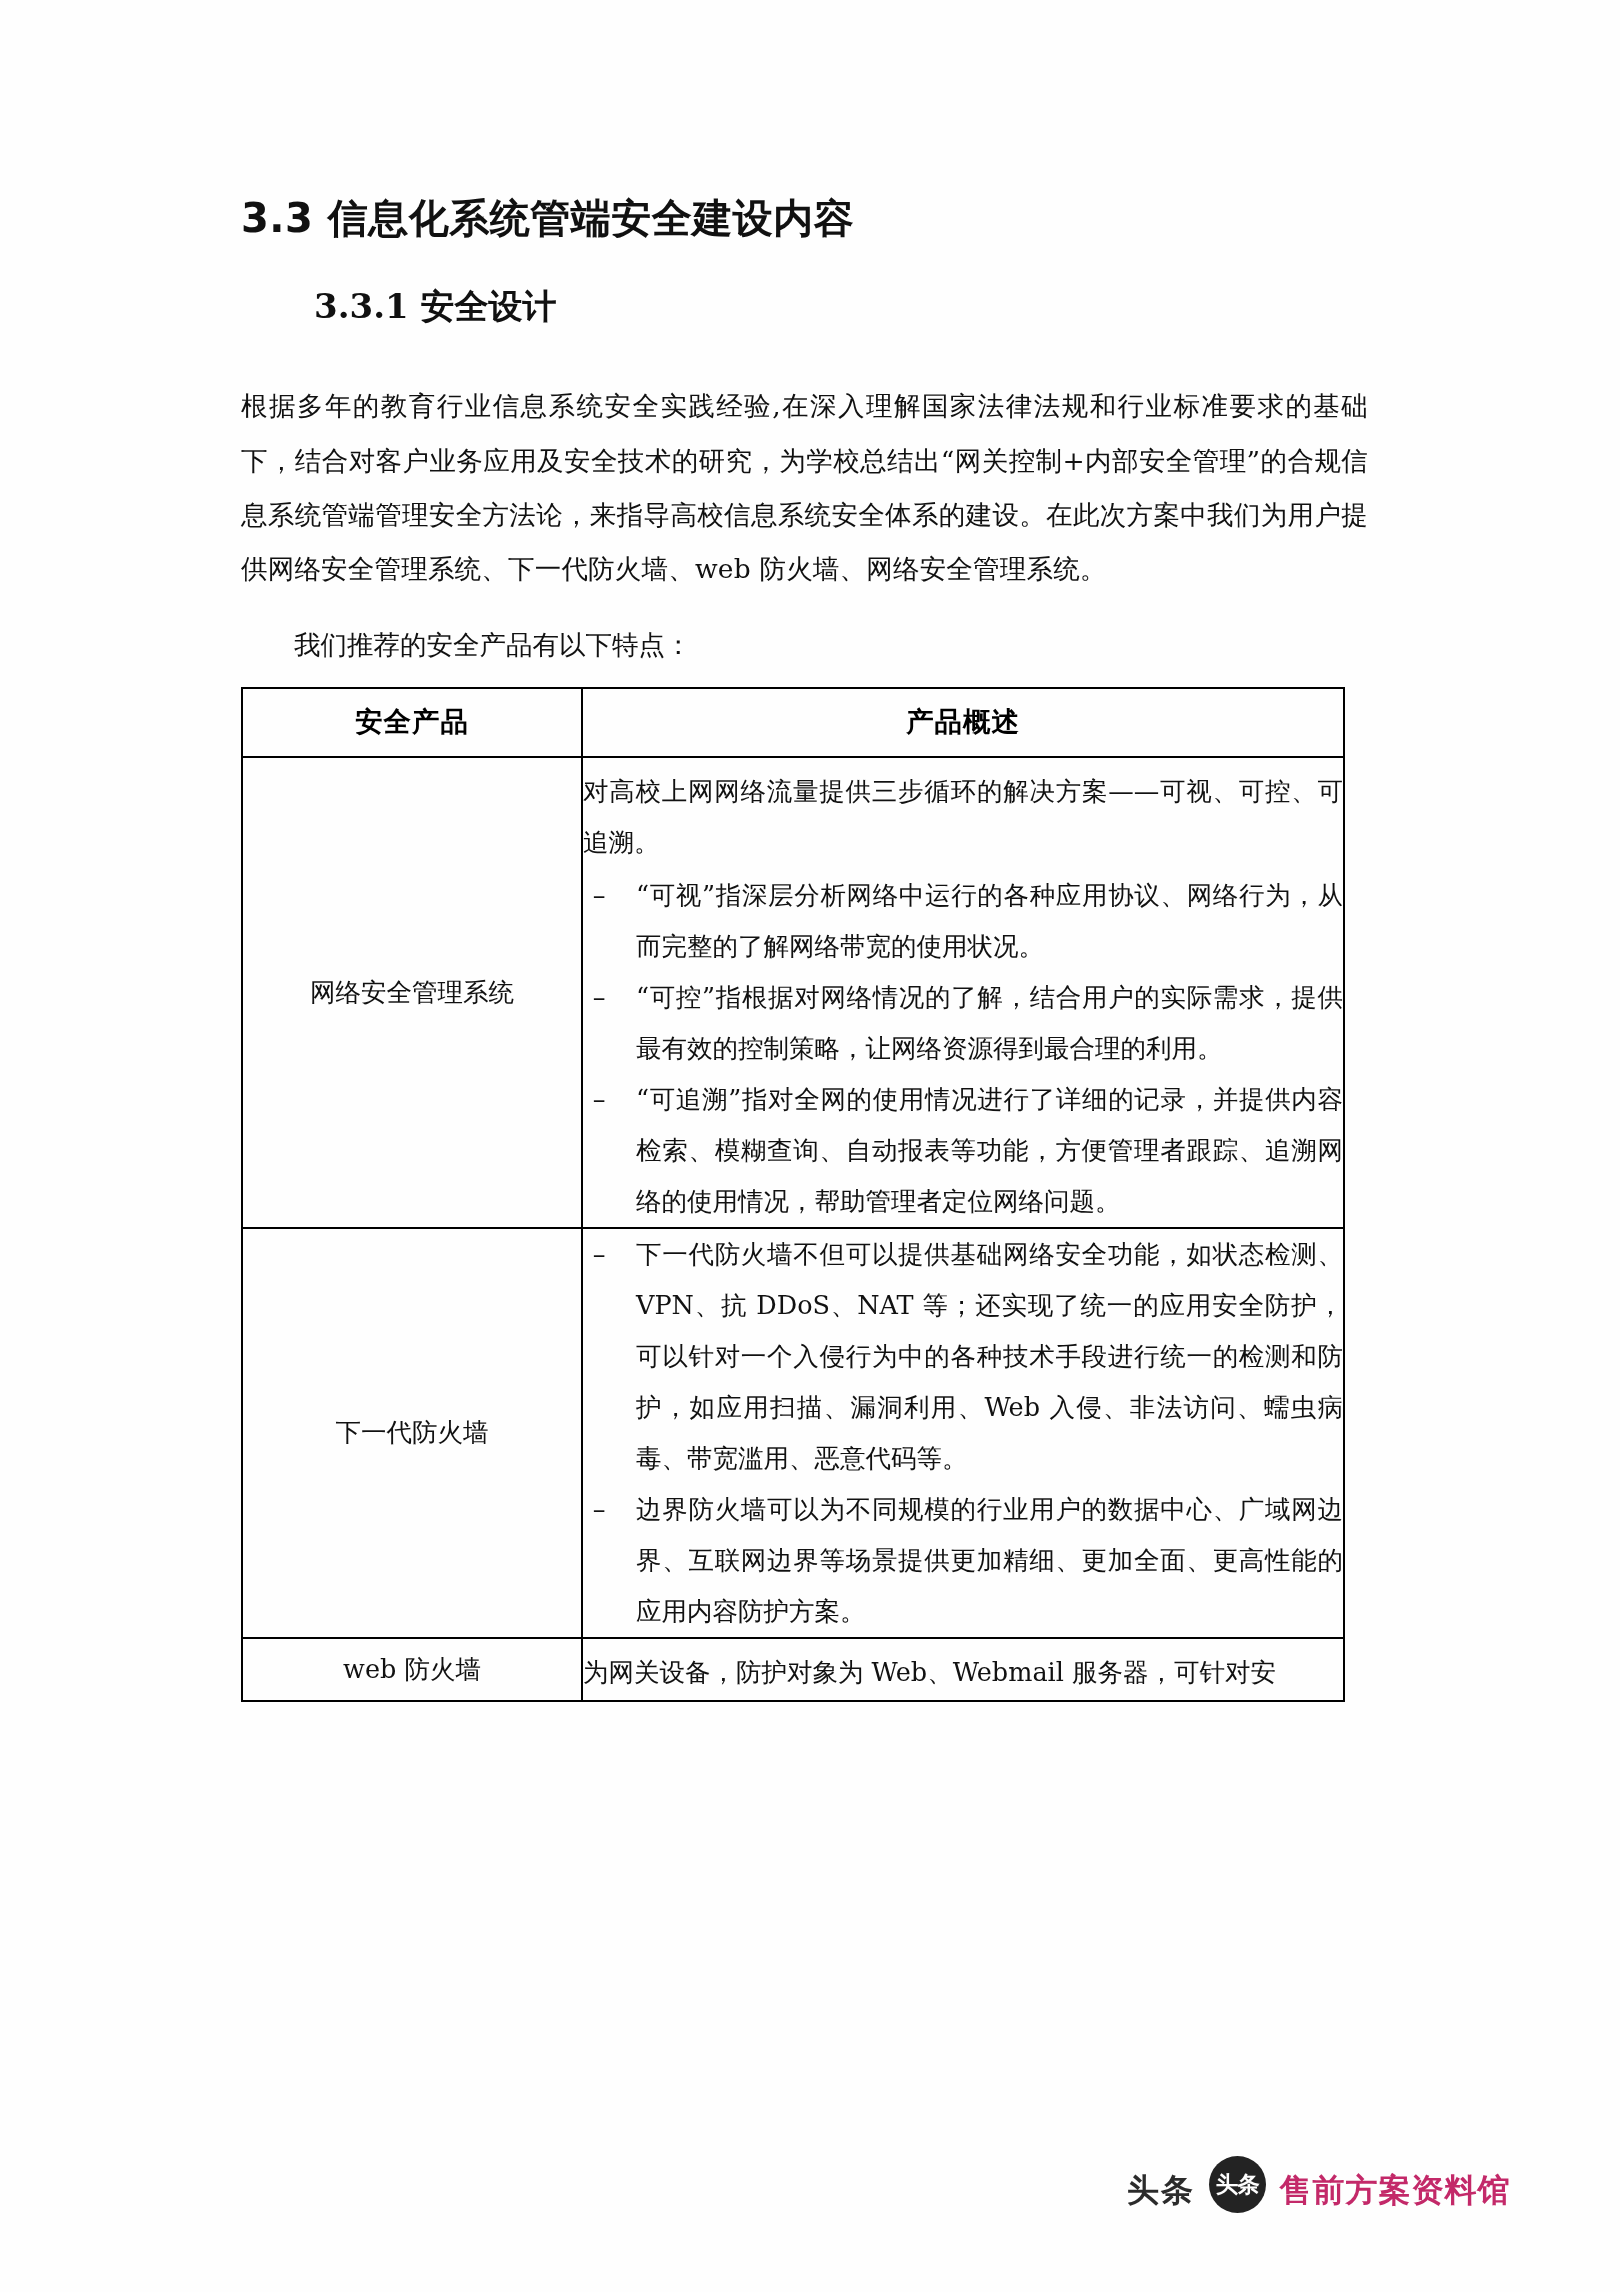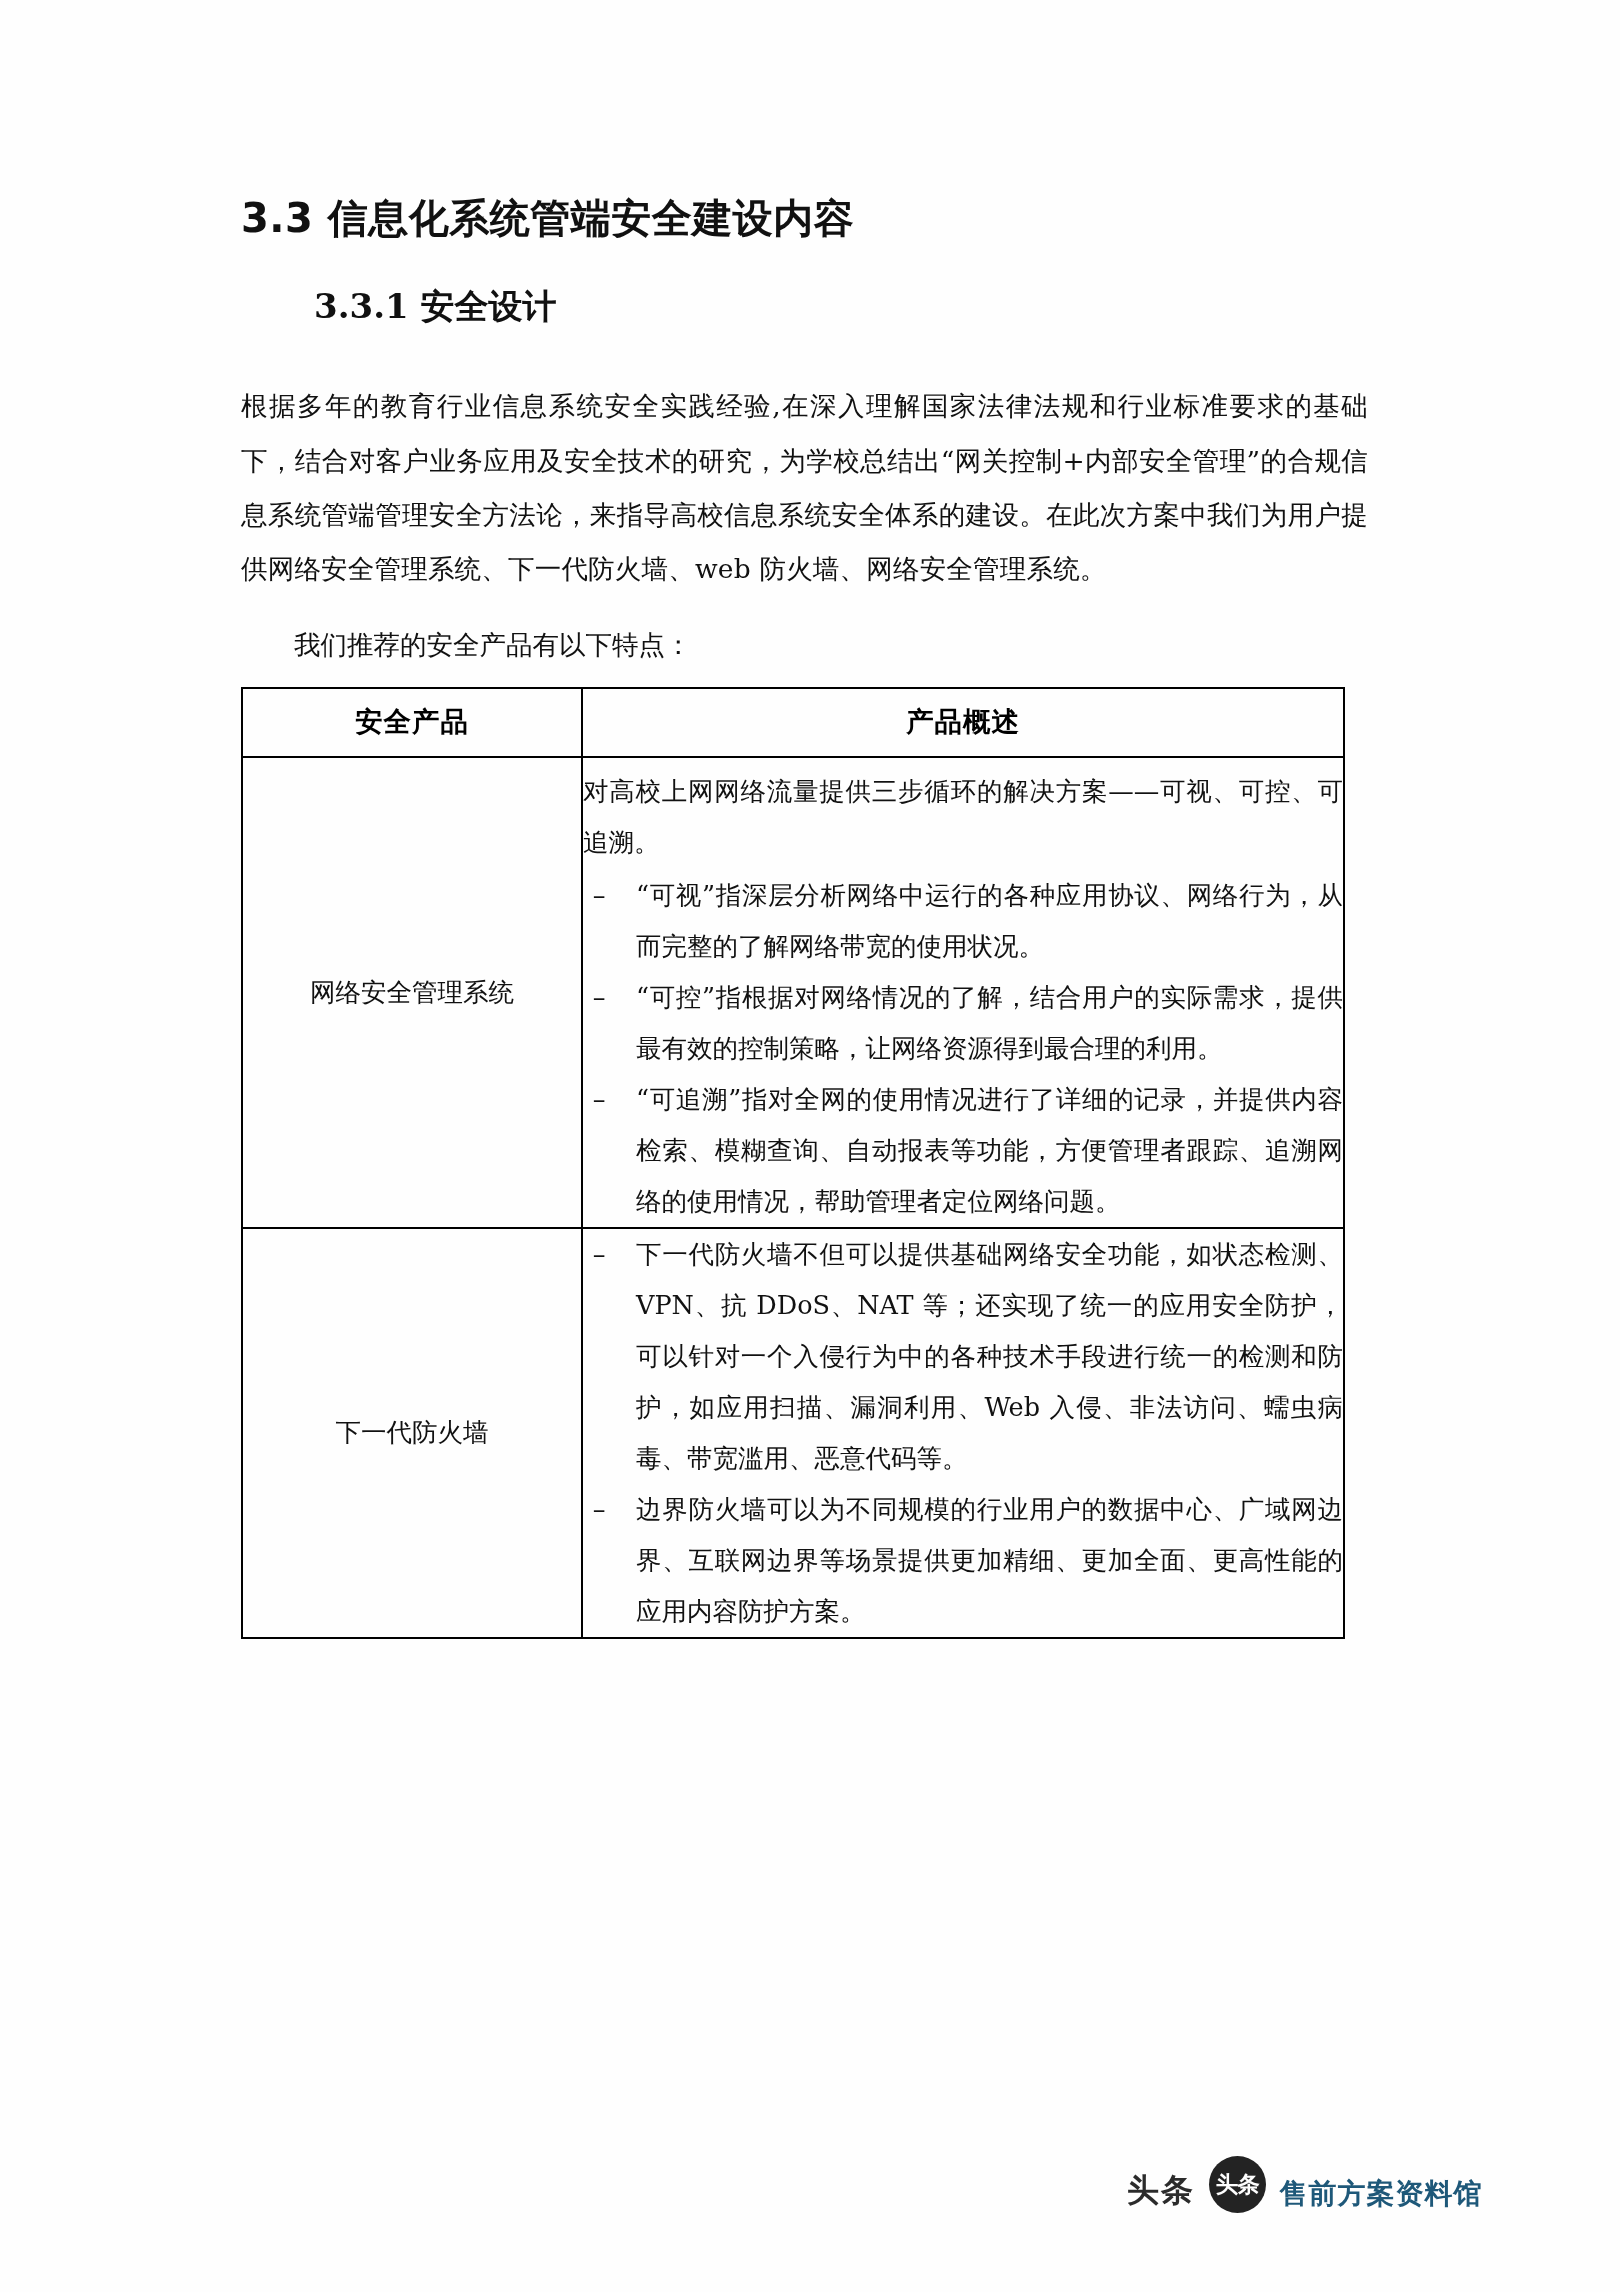--- a/index.html
+++ b/index.html
@@ -159,23 +159,23 @@
     display: flex;
     align-items: center;
     justify-content: center;
     font-family: "DejaVu Sans", "Liberation Sans", sans-serif;
     font-size: 22.5px;
     font-weight: bold;
     letter-spacing: -1px;
   }
   .wm-text {
     font-family: "DejaVu Sans", "Liberation Sans", sans-serif;
-    font-size: 28px;
-    font-weight: bold;
-    color: #0c4a6e;
+    font-size: 32px;
+    font-weight: bold;
+    color: #be185d;
     letter-spacing: 1px;
   }
   .wm-prefix {
     font-family: "DejaVu Sans", "Liberation Sans", sans-serif;
     font-size: 32px;
     font-weight: bold;
     color: #1a1a1a;
     letter-spacing: 2px;
   }
 </style>
@@ -218,20 +218,26 @@
         <tr>
           <td class="col-name">下一代防火墙</td>
           <td class="col-desc">
             <ul class="dash-list">
               <li>下一代防火墙不但可以提供基础网络安全功能，如状态检测、VPN、抗 DDoS、NAT 等；还实现了统一的应用安全防护，可以针对一个入侵行为中的各种技术手段进行统一的检测和防护，如应用扫描、漏洞利用、Web 入侵、非法访问、蠕虫病毒、带宽滥用、恶意代码等。</li>
               <li>边界防火墙可以为不同规模的行业用户的数据中心、广域网边界、互联网边界等场景提供更加精细、更加全面、更高性能的应用内容防护方案。</li>
             </ul>
           </td>
         </tr>
 
+        <tr>
+          <td class="col-name">web 防火墙</td>
+          <td class="col-desc">
+            <p class="intro">为网关设备，防护对象为 Web、Webmail 服务器，可针对安</p>
+          </td>
+        </tr>
 
       </tbody>
     </table>
 
   </div>
 
   <div class="watermark">
     <span class="wm-prefix">头条</span>
     <span class="wm-logo">头条</span>
     <span class="wm-text">售前方案资料馆</span>

